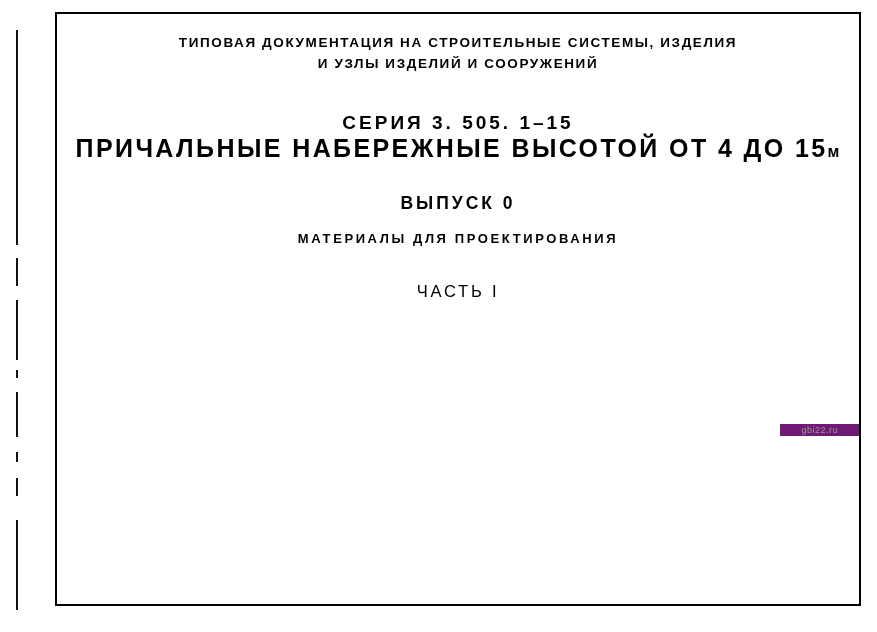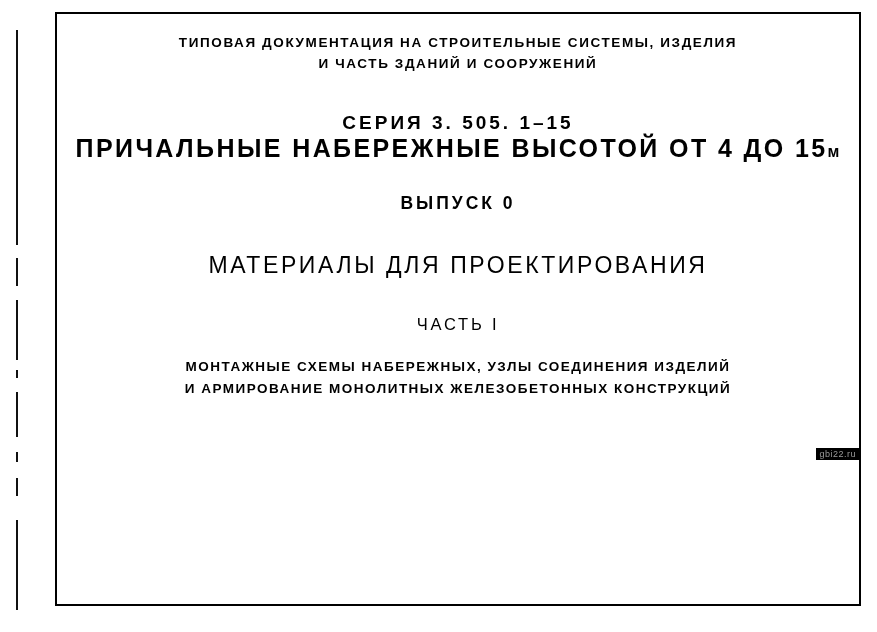--- a/index.html
+++ b/index.html
@@ -90,24 +90,24 @@
   }
 
   .issue {
     margin-top: 30px;
     font-size: 17.5px;
     letter-spacing: 3px;
     font-weight: 600;
   }
 
   .subject {
-    margin-top: 38px;
-    font-size: 23px;
+    margin-top: 17px;
+    font-size: 13px;
     letter-spacing: 2.6px;
-    font-weight: 400;
+    font-weight: 700;
   }
 
   .part {
     margin-top: 36px;
     font-size: 16.5px;
     letter-spacing: 2.8px;
     font-weight: 400;
   }
 
   .description {
@@ -118,23 +118,22 @@
     font-weight: 600;
   }
 
   .watermark {
     position: absolute;
     right: 18px;
     top: 424px;
     font-size: 9px;
     color: #9a9a9a;
     letter-spacing: 0.5px;
-    background: #000000;
-    padding: 1px 3px;
-    margin-top: 24px;
+    background: #701a75;
+    padding: 1px 21px;
   }
 </style>
 </head>
 <body>
 
 <div class="page">
 
   <div class="binding-mark bm1"></div>
   <div class="binding-mark bm2"></div>
   <div class="binding-mark bm3"></div>
@@ -143,37 +142,33 @@
   <div class="binding-mark bm6"></div>
   <div class="binding-mark bm7"></div>
   <div class="binding-mark bm8"></div>
 
   <div class="sheet-frame"></div>
 
   <div class="content">
 
     <div class="doc-header">
       <div class="line">ТИПОВАЯ  ДОКУМЕНТАЦИЯ  НА  СТРОИТЕЛЬНЫЕ  СИСТЕМЫ,  ИЗДЕЛИЯ</div>
-      <div class="line">И  ЧАСТЬ  ЗДАНИЙ  И  СООРУЖЕНИЙ</div>
+      <div class="line">И  УЗЛЫ  ИЗДЕЛИЙ  И  СООРУЖЕНИЙ</div>
     </div>
 
     <div class="series line">СЕРИЯ  3. 505. 1–15</div>
 
     <div class="main-title line">
       <span>ПРИЧАЛЬНЫЕ  НАБЕРЕЖНЫЕ  ВЫСОТОЙ ОТ 4 ДО 15</span><span class="unit">м</span>
     </div>
 
     <div class="issue line">ВЫПУСК  0</div>
 
     <div class="subject line">МАТЕРИАЛЫ  ДЛЯ  ПРОЕКТИРОВАНИЯ</div>
 
     <div class="part line">ЧАСТЬ  I</div>
 
-    <div class="description">
-      <div class="line">МОНТАЖНЫЕ  СХЕМЫ  НАБЕРЕЖНЫХ,  УЗЛЫ  СОЕДИНЕНИЯ  ИЗДЕЛИЙ</div>
-      <div class="line">И  АРМИРОВАНИЕ  МОНОЛИТНЫХ  ЖЕЛЕЗОБЕТОННЫХ  КОНСТРУКЦИЙ</div>
-    </div>
 
   </div>
 
   <div class="watermark">gbi22.ru</div>
 
 </div>
 
 </body></html>

